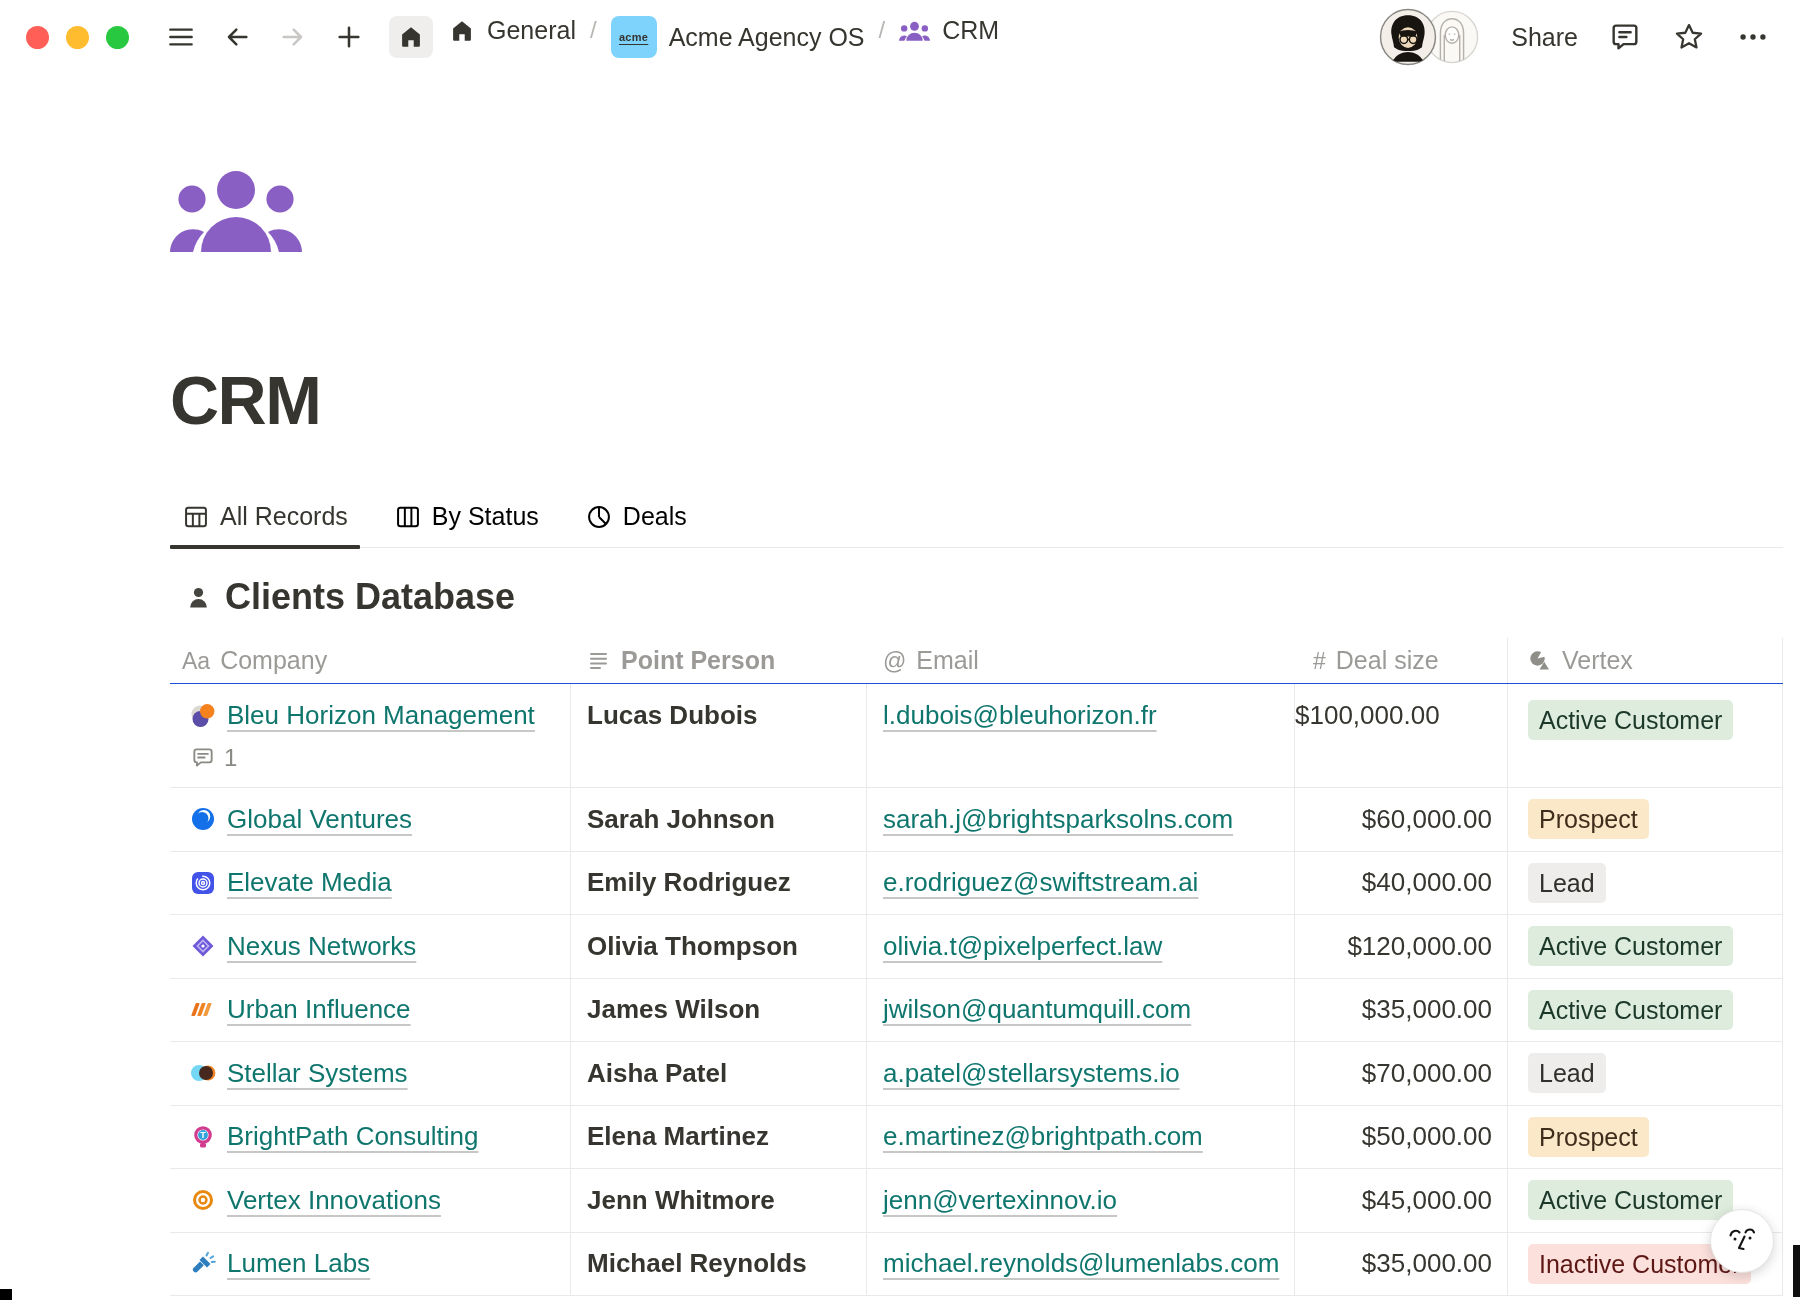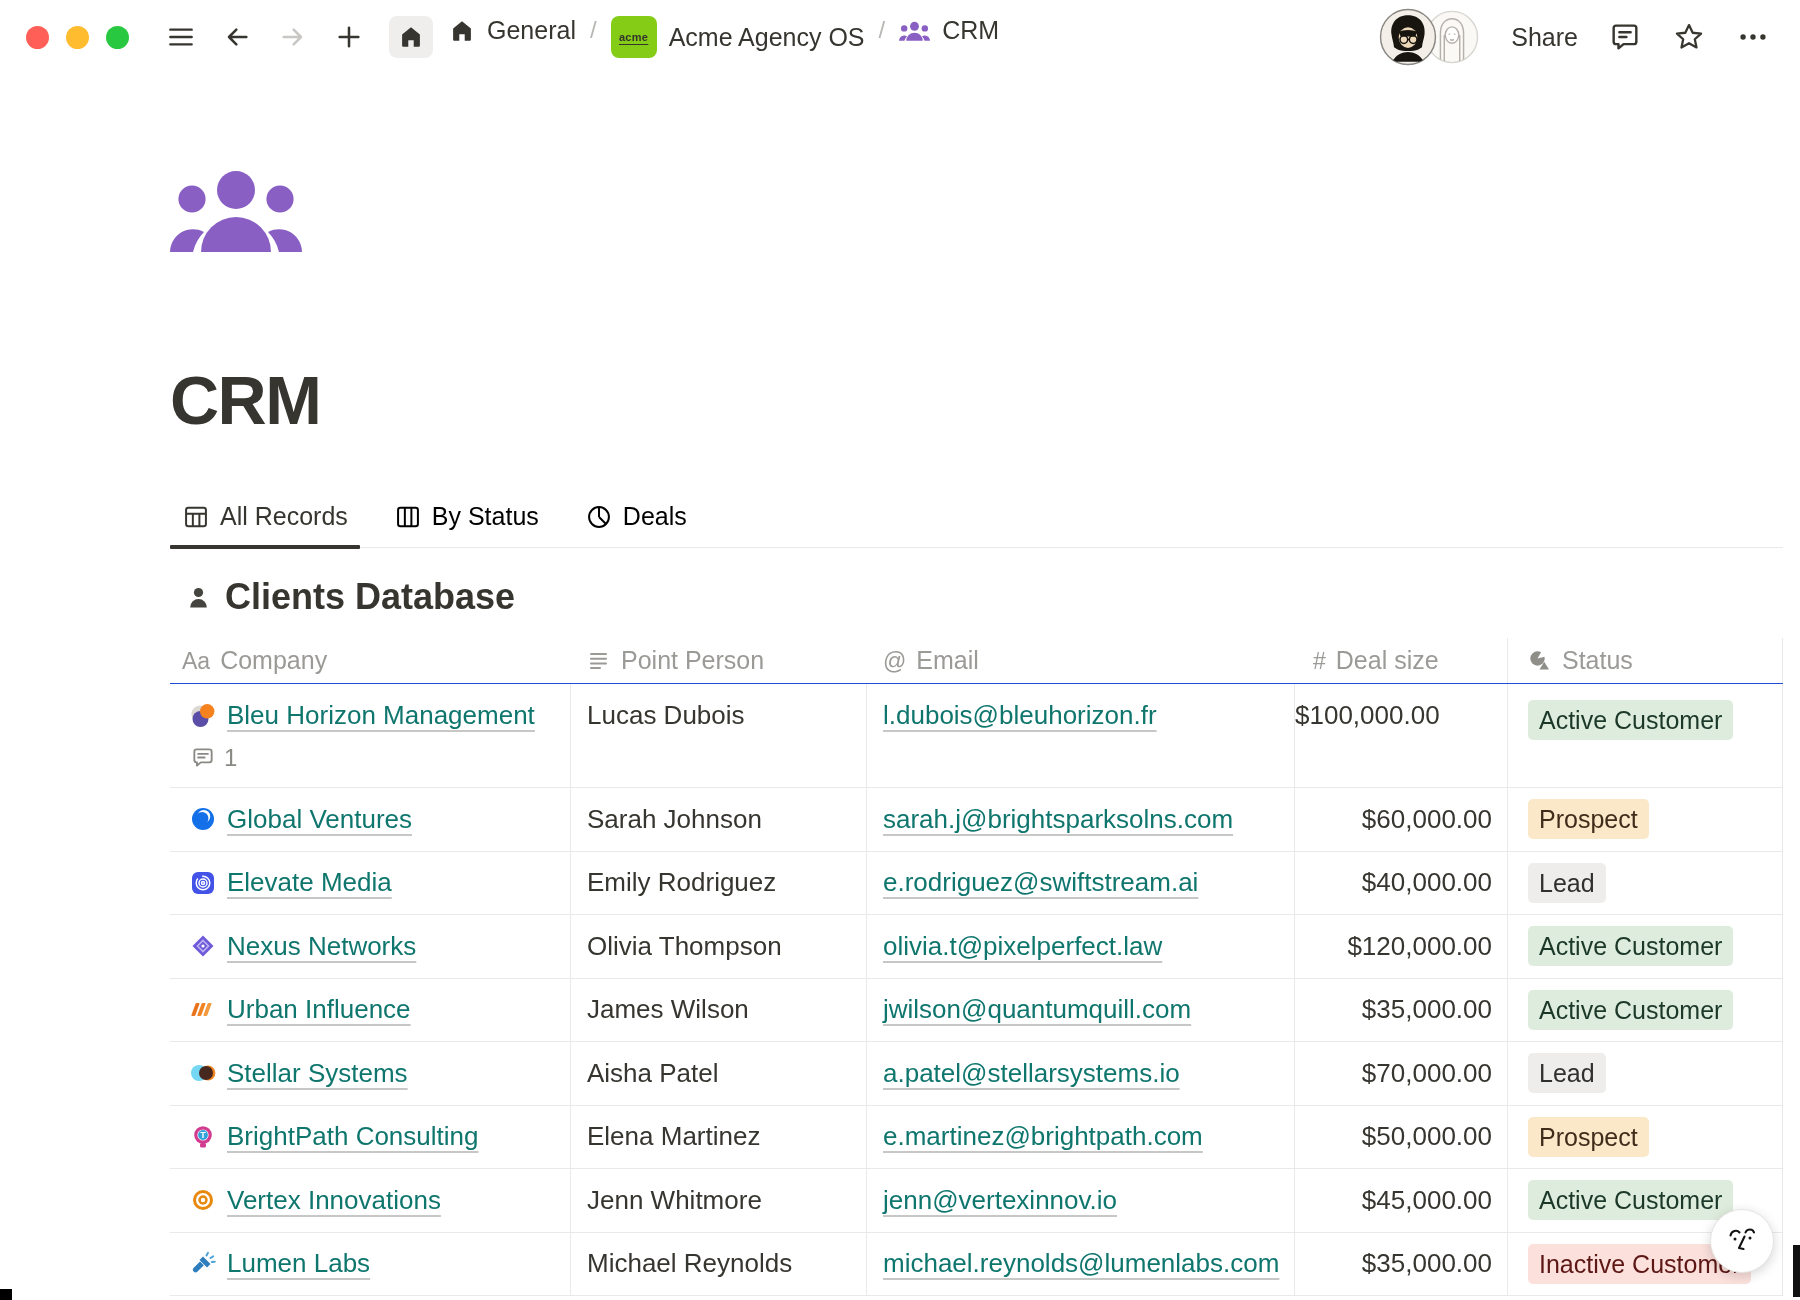--- a/index.html
+++ b/index.html
@@ -14,21 +14,21 @@
   .topbar { height:74px; display:flex; align-items:center; padding:0 30px 0 26px; }
   .traffic { display:flex; gap:17px; margin-right:36px; }
   .tdot { width:23px; height:23px; border-radius:50%; }
   .navgroup { display:flex; align-items:center; gap:24px; }
   .icon-btn { display:flex; align-items:center; justify-content:center; cursor:pointer; }
   .home-chip { width:44px; height:42px; background:#EFEEEC; border-radius:8px;
                display:flex; align-items:center; justify-content:center; }
   .breadcrumb { display:flex; align-items:flex-start; gap:12px; margin-left:16px; font-size:25px; }
   .crumb { display:flex; align-items:center; gap:12px; cursor:pointer; white-space:nowrap; }
   .crumb-sep { color:#B9B7B3; font-size:24px; padding:0 2px; }
-  .crumb-chip { width:46px; height:42px; background:#84cc16; border-radius:8px;
+  .crumb-chip { width:46px; height:42px; background:#7dd3fc; border-radius:8px;
                 display:flex; align-items:center; justify-content:center; }
   .acme-word { font-size:11px; font-weight:700; color:#34332F; letter-spacing:.3px;
                text-decoration:underline; text-underline-offset:3px; }
   .topbar-right { margin-left:auto; display:flex; align-items:center; gap:30px; }
   .avatars { position:relative; width:102px; height:58px; }
   .avatar { position:absolute; top:0; border-radius:50%; }
   .avatar.a1 { left:0; z-index:2; width:58px; height:58px; }
   .avatar.a2 { left:46px; top:2px; z-index:1; width:54px; height:54px; }
   .share-btn { font-size:25px; cursor:pointer; }
 
@@ -46,21 +46,21 @@
 
   .collection-header { margin:28px 0 0 170px; padding-left:16px; display:flex; align-items:center; gap:14px; }
   .collection-title { font-size:36px; font-weight:700; }
 
   
   .table { margin:20px 0 0 170px; width:1613px; font-size:26px; }
   .thead { display:flex; height:46px; color:#9B9A97; border-bottom:1px solid #1d4ed8; }
   .hcell { display:flex; align-items:center; gap:10px; font-size:25px; white-space:nowrap; overflow:hidden; }
   .hcell .hdr-txt-icon { font-size:23px; color:#9B9A97; }
   .c-company { width:401px; padding-left:12px; }
-  .c-person  { width:296px; padding-left:16px; }
+  .c-person  { width:296px; padding-left:16px;font-weight:bold; }
   .c-email   { width:428px; padding-left:16px; }
   .c-deal    { width:212px; padding-left:18px; }
   .c-status  { width:276px; padding-left:20px; }
   .thead .c-status { border-left:1px solid #E9E9E7; border-right:1px solid #E9E9E7; height:100%; }
 
   .row { display:flex; height:63.5px; border-bottom:1px solid #E9E9E7; }
   .row.tall { height:104px; }
   .cell { display:flex; align-items:center; overflow:hidden; }
   .row .c-company, .row .c-person, .row .c-email { border-right:1px solid #E9E9E7; }
   .row .c-status { border-left:1px solid #E9E9E7; border-right:1px solid #E9E9E7; }
@@ -290,21 +290,21 @@
         <span class="hlabel">Deal size</span>
       </div>
       <div class="hcell c-status">
         <span class="ic">
           <svg width="24" height="24" viewBox="0 0 24 24">
             <circle cx="9.5" cy="9.5" r="7.2" fill="#8F8E89"></circle>
             <path d="M9.5 9.5 14 1.5 19.5 7Z" fill="#FFFFFF"></path>
             <path d="M11.5 20.5h9.5L16.2 12.8Z" fill="#8F8E89"></path>
           </svg>
         </span>
-        <span class="hlabel">Status</span>
+        <span class="hlabel">Vertex</span>
       </div>
     </div>
   <div id="tbody">
       <div class="row tall">
         <div class="cell c-company">
           <div class="company-block">
             <div class="company-line">
               <span class="logo">
                 <svg width="26" height="26" viewBox="0 0 26 26">
                   <circle cx="10" cy="11" r="8.6" fill="#DCD8D2"></circle>

